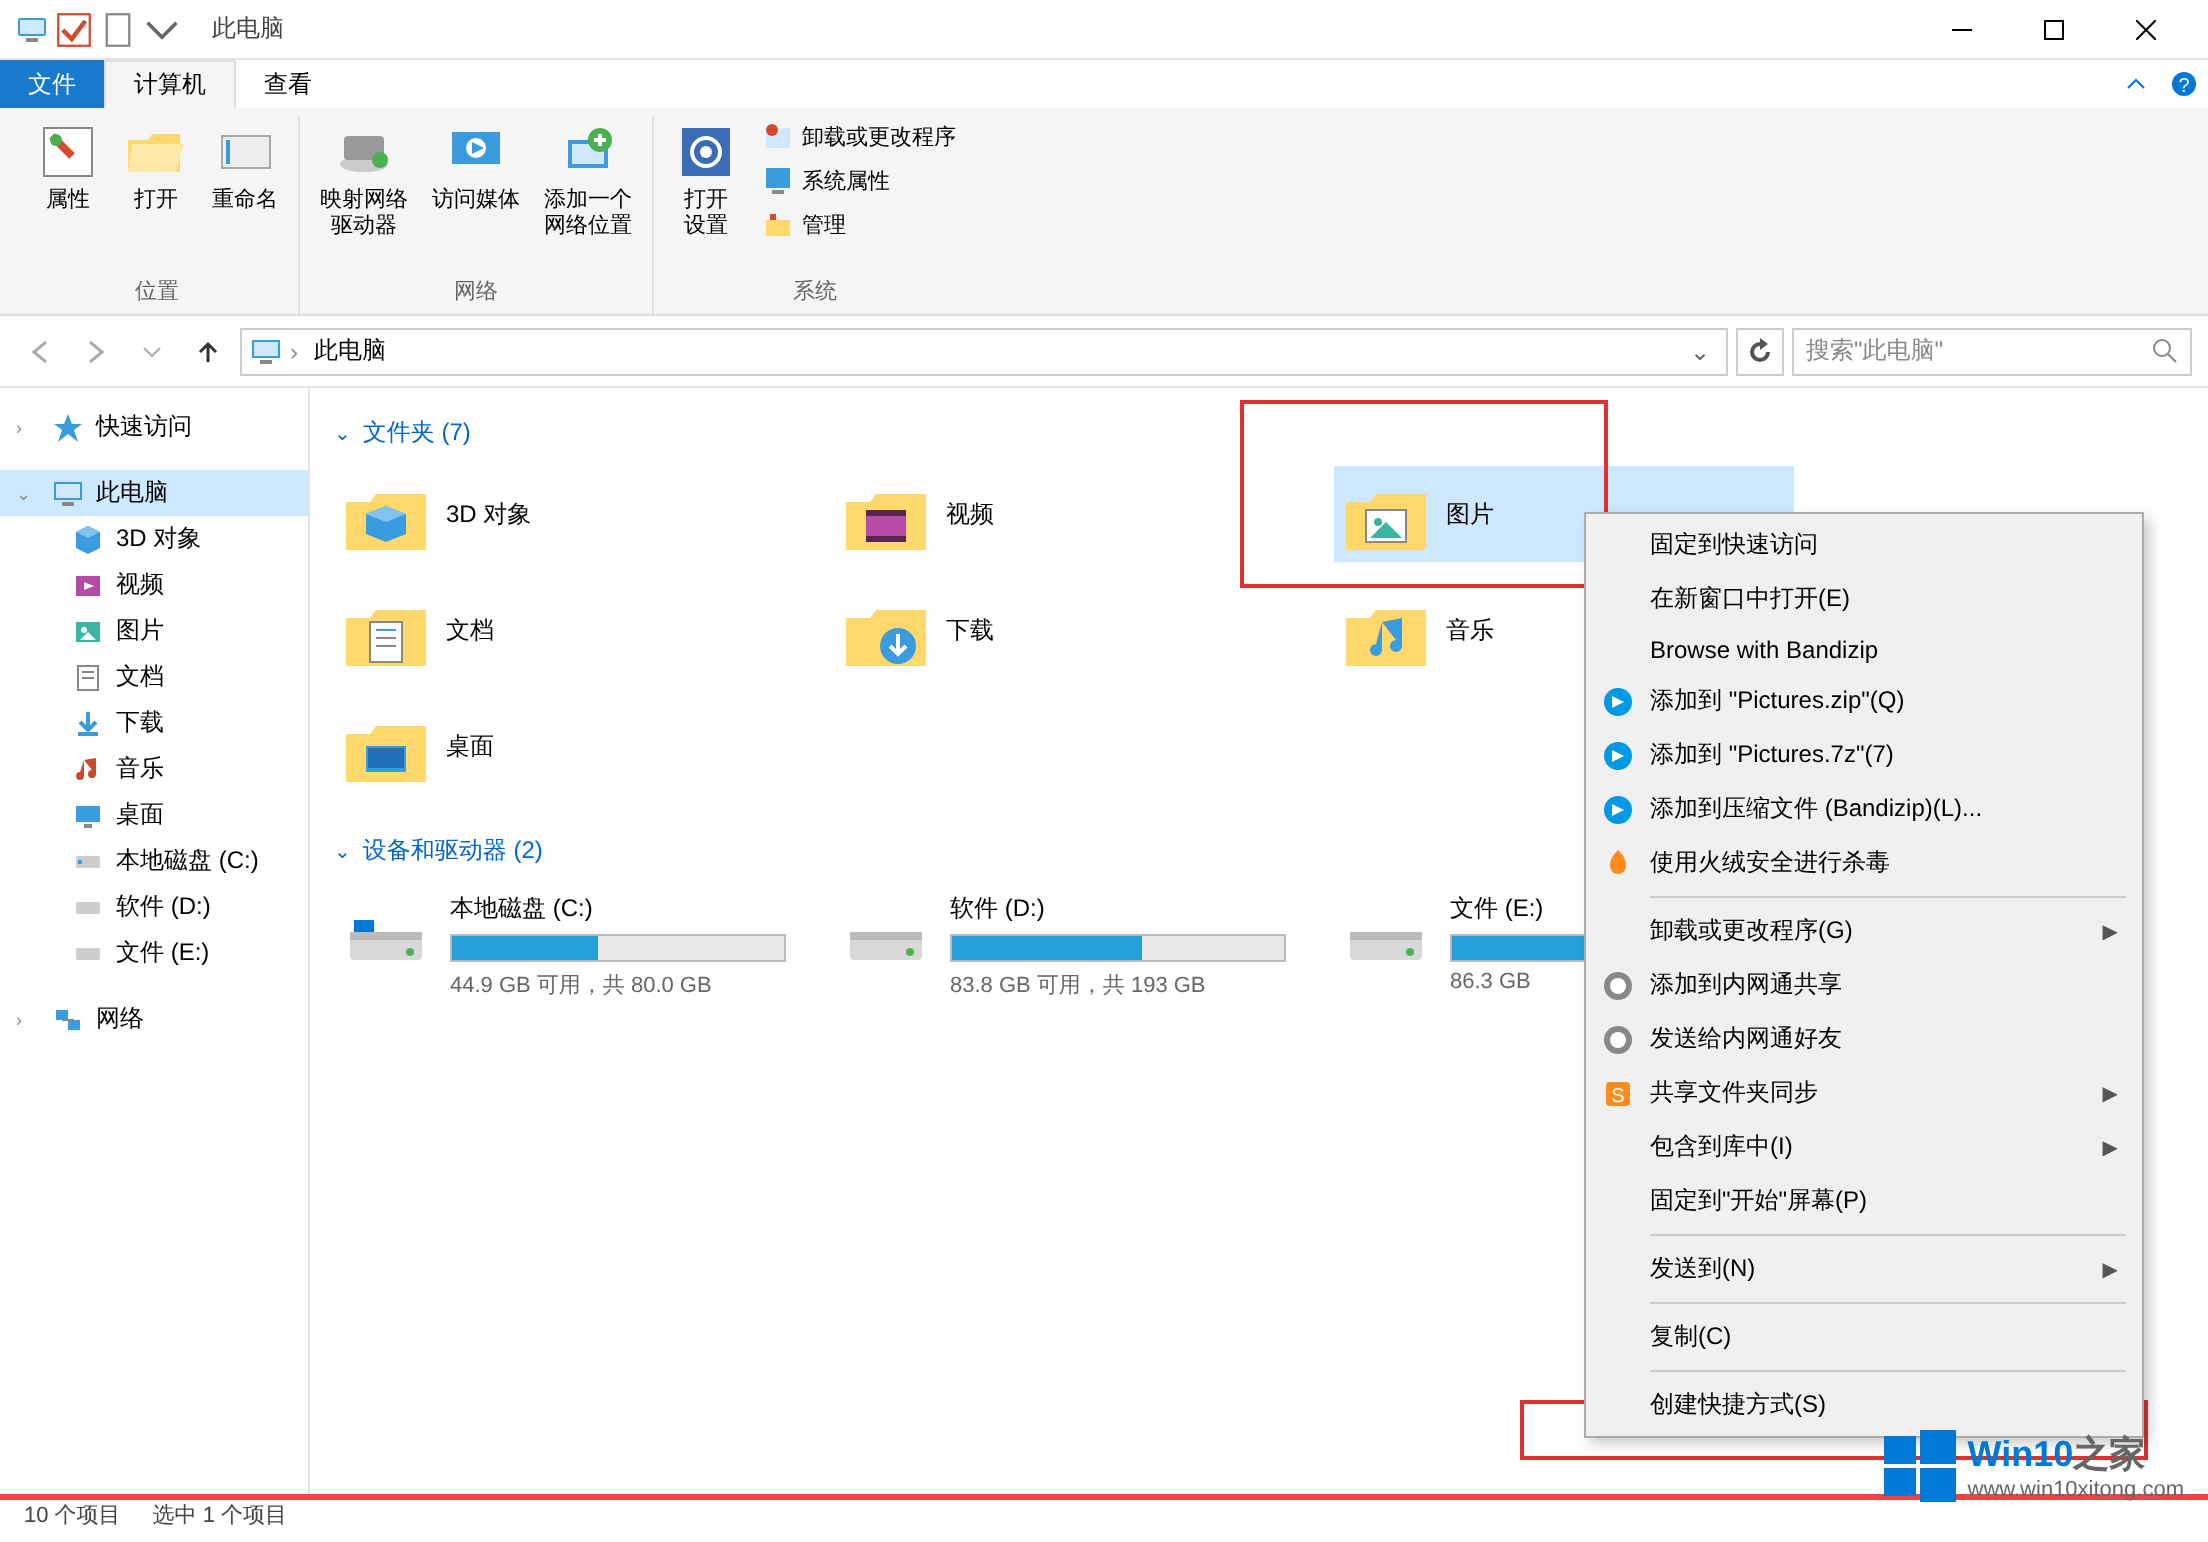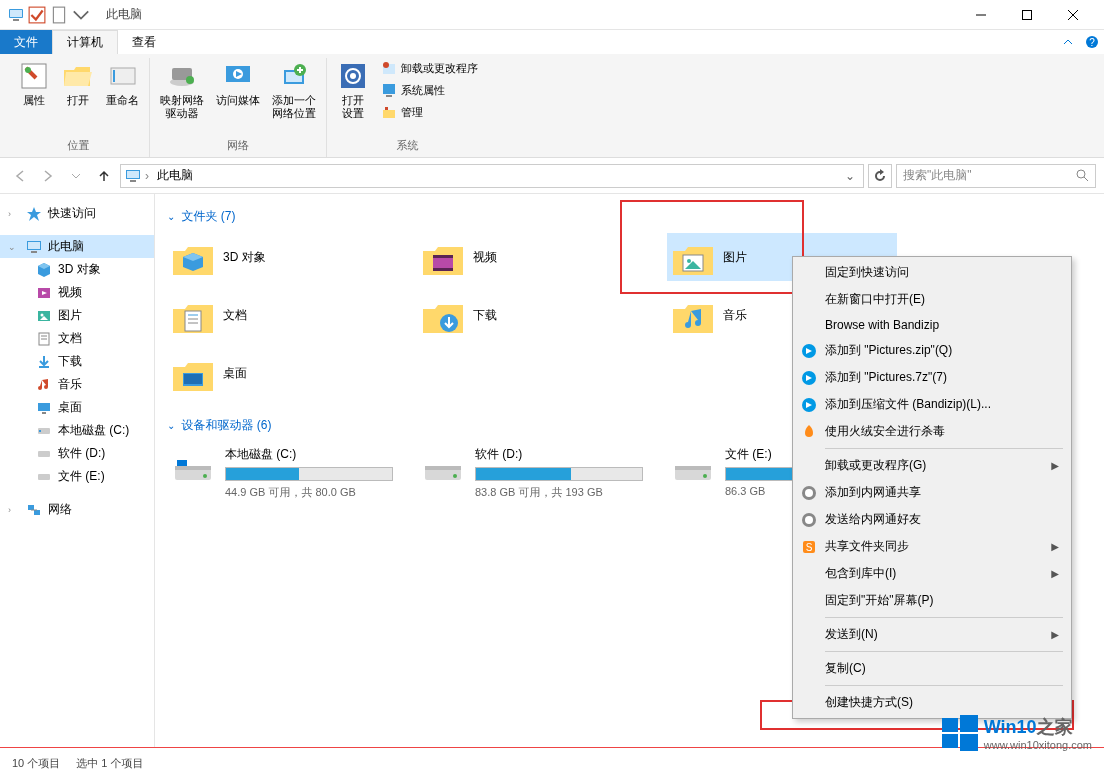--- a/index.html
+++ b/index.html
@@ -69,21 +69,21 @@
 .drive-grid { display: flex; flex-wrap: wrap; gap: 10px 20px; }
 .drive-item { width: 230px; display: flex; gap: 10px; padding: 4px; }
 .drive-item .dicon { width: 44px; height: 40px; flex-shrink: 0; }
 .drive-item .dinfo { flex: 1; }
 .drive-item .dname { font-size: 12px; margin-bottom: 4px; }
 .drive-item .dbar { height: 14px; border: 1px solid #bbb; background: #e8e8e8; position: relative; margin-bottom: 4px; }
 .drive-item .dfill { height: 100%; background: #26a0da; }
 .drive-item .dtext { font-size: 11px; color: #666; }
 
 
-.statusbar { height: 24px; border-top: 1px solid #ef4444; display: flex; align-items: flex-end; padding: 0 12px; gap: 16px; font-size: 11px; color: #444; }
+.statusbar { height: 24px; border-top: 3px solid #ef4444; display: flex; align-items: flex-start; padding: 0 12px; gap: 16px; font-size: 11px; color: #444; }
 
 
 .highlight-box { position: absolute; border: 2px solid #e03030; pointer-events: none; }
 
 
 .ctx-menu { position: absolute; background: #f0f0f0; border: 1px solid #aaa; box-shadow: 3px 3px 6px rgba(0,0,0,0.2); width: 280px; padding: 2px; font-size: 12px; }
 .ctx-item { display: flex; align-items: center; padding: 5px 10px 5px 30px; position: relative; cursor: pointer; }
 .ctx-item .ctx-icon { position: absolute; left: 6px; width: 16px; height: 16px; }
 .ctx-item .sub-arrow { margin-left: auto; font-size: 10px; color: #555; }
 .ctx-sep { height: 1px; background: #ccc; margin: 3px 6px 3px 30px; }
@@ -541,21 +541,21 @@
               <rect x="12" y="20" width="20" height="13" fill="#3a9bde"></rect>
               <rect x="13" y="21" width="18" height="10" fill="#1e6fb5"></rect>
             </svg>
           </div>
           <div class="flabel">桌面</div>
         </div>
       </div>
 
     <div class="group-header">
       <span class="chev">⌄</span>
-      <span>设备和驱动器 (6)</span>
+      <span>设备和驱动器 (2)</span>
     </div>
     <div class="drive-grid" id="drive-grid">
         <div class="drive-item">
           <div class="dicon">
             <svg viewBox="0 0 44 40">
               <rect x="6" y="14" width="10" height="10" fill="#0078d7"></rect>
               <rect x="4" y="20" width="36" height="14" fill="#d8d8d8" rx="2"></rect>
               <rect x="4" y="20" width="36" height="4" fill="#bbb"></rect>
               <circle cx="34" cy="30" r="2" fill="#4caf50"></circle>
             </svg>

